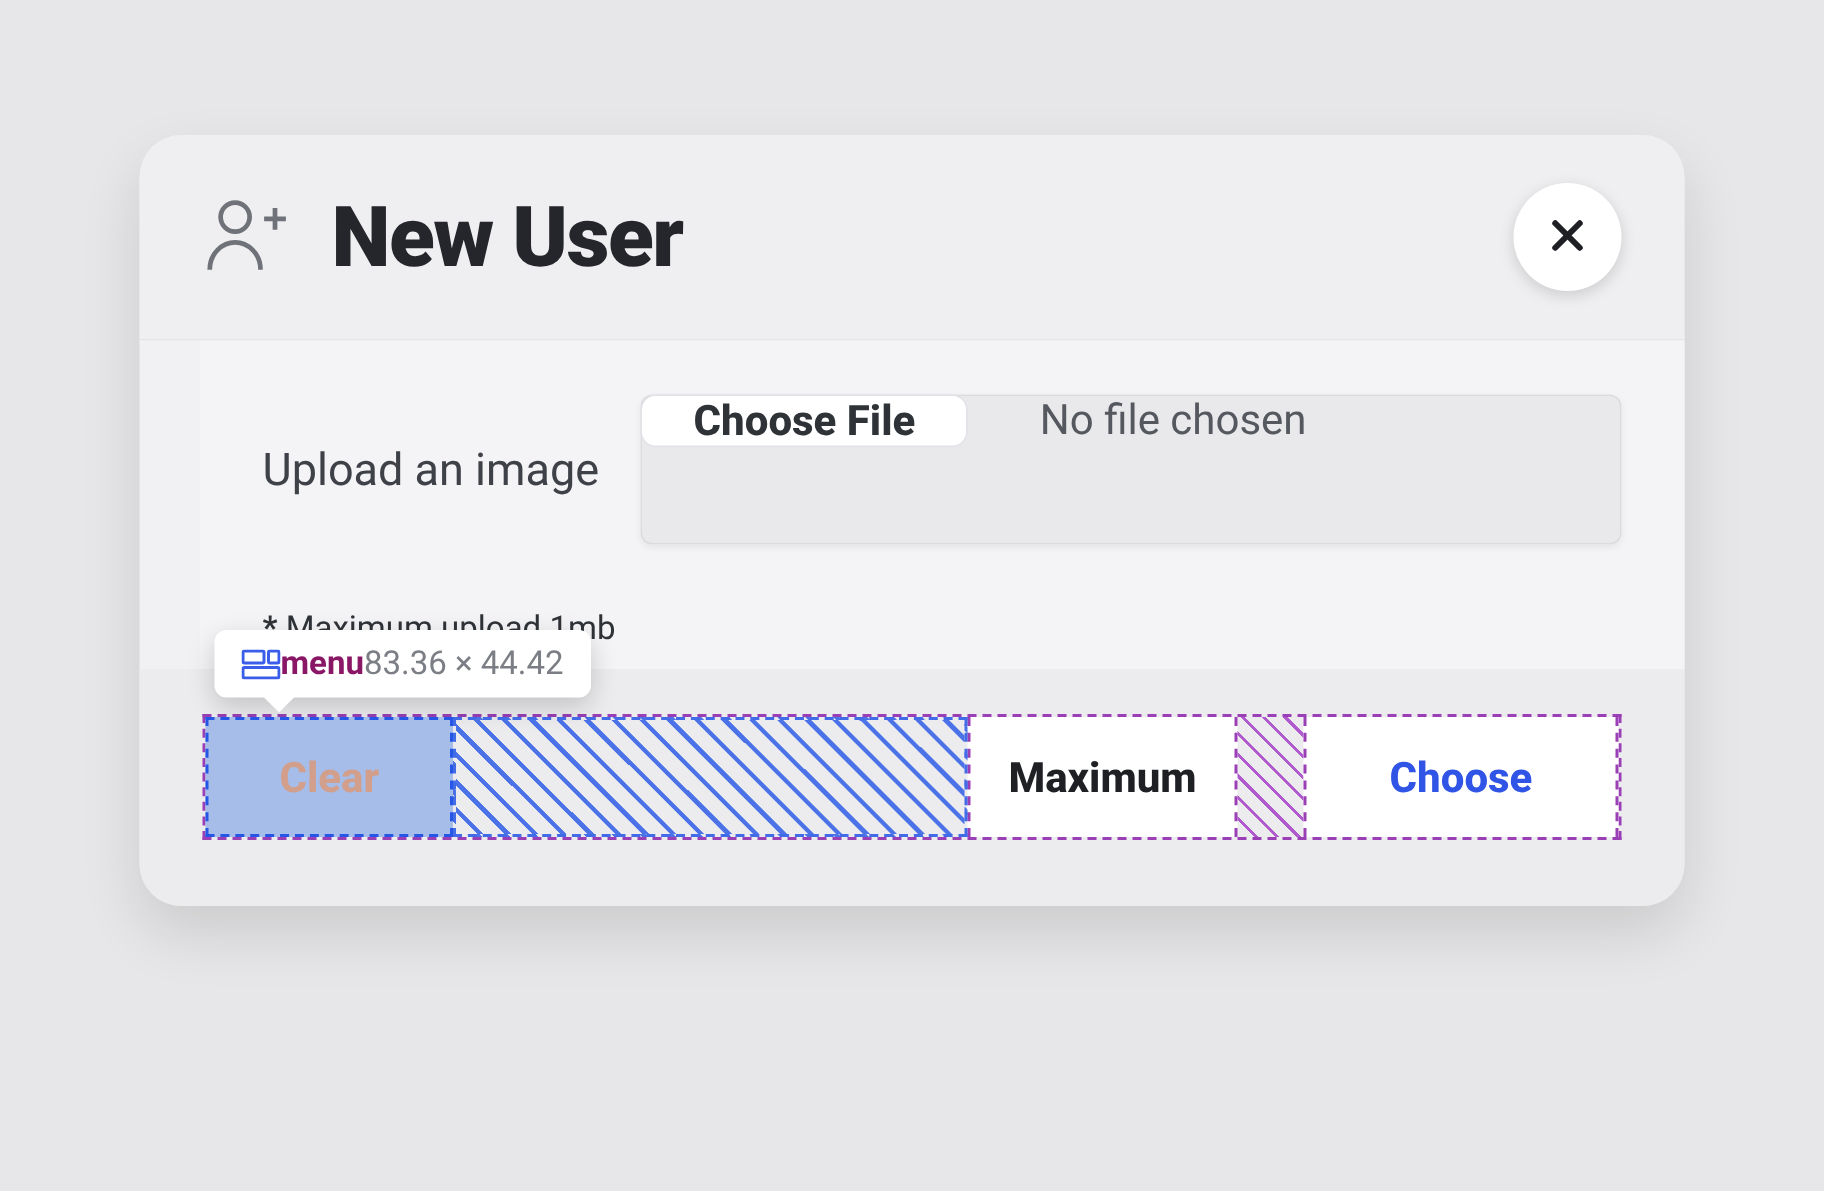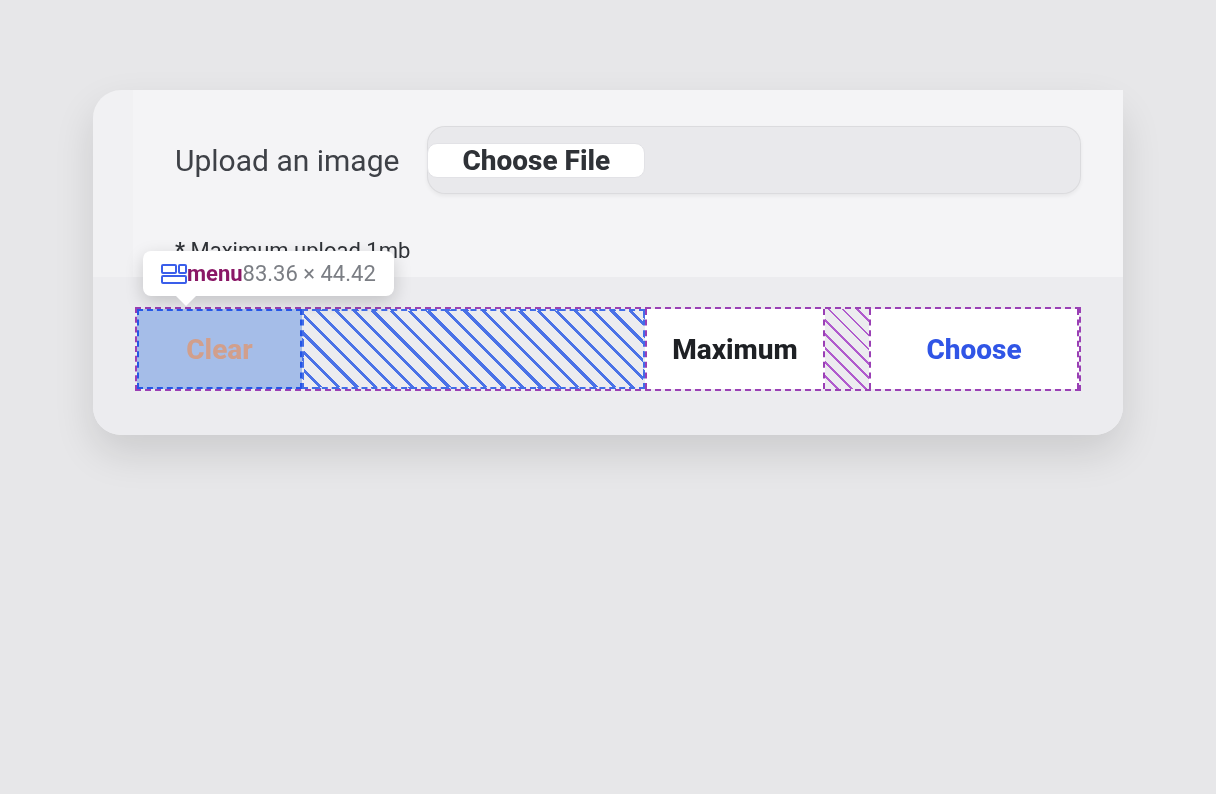--- a/index.html
+++ b/index.html
@@ -67,23 +67,23 @@
     gap: 28px;
   }
   .upload-label {
     font-size: 30px;
     color: #3e4147;
     flex-shrink: 0;
   }
   .file-input-wrap {
     flex: 1;
     display: flex;
-    align-items: center;
-    height: 68px;
-    border-radius: 18px;
+    align-items: flex-start;
+    height: 100px;
+    border-radius: 8px;
     background: #e9e9ec;
     box-shadow: inset 0 0 0 1px rgba(0,0,0,0.06), 0 2px 4px rgba(0,0,0,0.06);
   }
   .choose-file {
     background: #ffffff;
     border: 1px solid #e2e2e6;
     border-radius: 10px;
     padding: 0 34px;
     font-size: 28px;
     font-weight: 800;
@@ -201,28 +201,48 @@
     border-top: 11px solid #ffffff;
   }
   .tip-icon { width: 26px; height: 20px; color: #3a5eea; flex-shrink: 0; }
   .tip-tag { color: #8a1766; font-weight: 700; }
   .tip-dims { color: #7b7e84; }
 </style>
 </head>
 <body>
 
 <div class="dialog">
+  <div class="dialog-header">
+    <span class="user-plus-icon">
+      <svg viewBox="0 0 48 48" fill="none" stroke="currentColor" stroke-width="2.6">
+        <circle cx="18" cy="13" r="8"></circle>
+        <path d="M4 42c0-9 7-15 14-15s14 6 14 15"></path>
+        <line x1="34" y1="14" x2="46" y2="14"></line>
+        <line x1="40" y1="8" x2="40" y2="20"></line>
+      </svg>
+    </span>
+    <h1 class="dialog-title">New User</h1>
+    <button class="close-button">
+      <span>
+        <svg viewBox="0 0 24 24" fill="none" stroke="#1e2024" stroke-width="3.4" stroke-linecap="round">
+          <line x1="5" y1="5" x2="19" y2="19"></line>
+          <line x1="19" y1="5" x2="5" y2="19"></line>
+        </svg>
+      </span>
+    </button>
+  </div>
 
   <div class="dialog-body">
     <div class="upload-row">
       <span class="upload-label">Upload an image</span>
       <div class="file-input-wrap">
         <div class="choose-file">
           <span>Choose File</span>
         </div>
+        <div class="file-status">No file chosen</div>
       </div>
     </div>
     <p class="hint">
       <span class="star">*</span><span> Maximum upload 1mb</span>
     </p>
   </div>
 
   <div class="dialog-footer">
     <div class="flex-overlay">
       <div class="inspector-tip">

